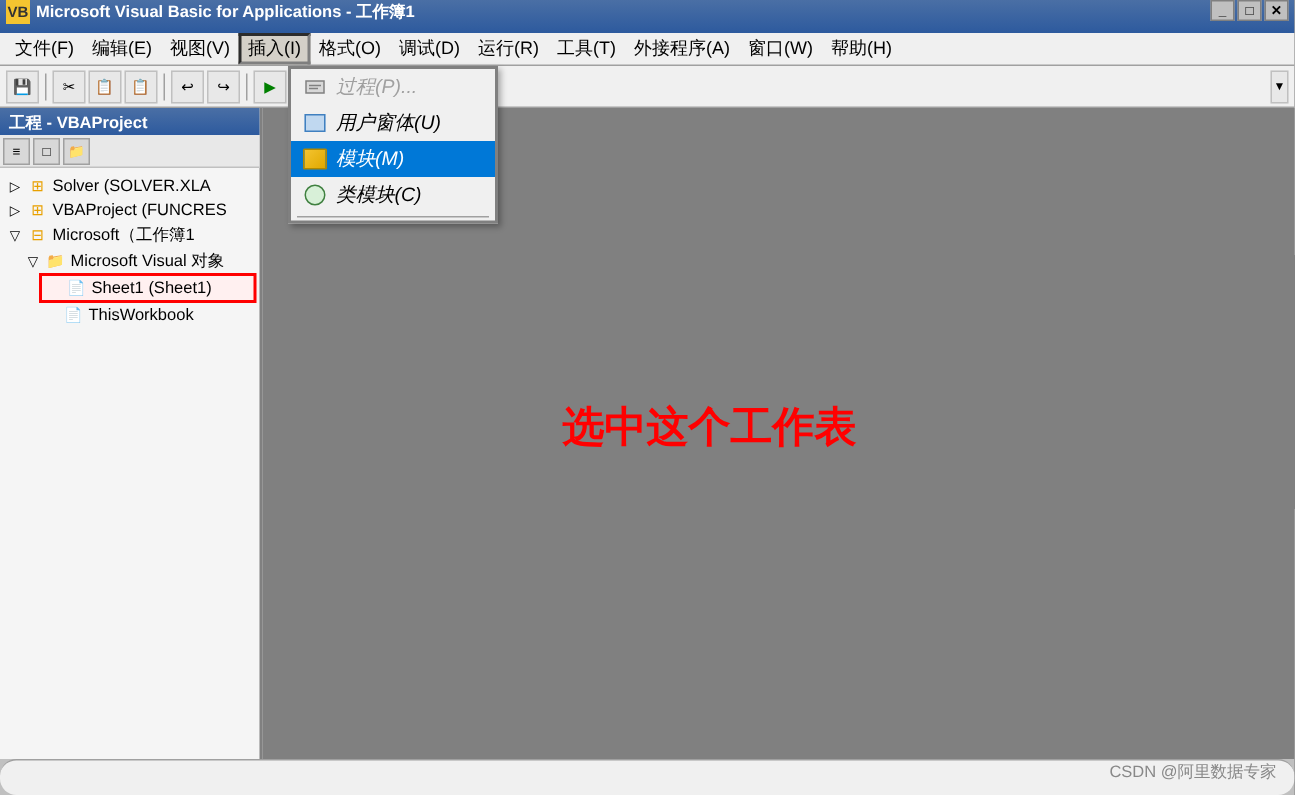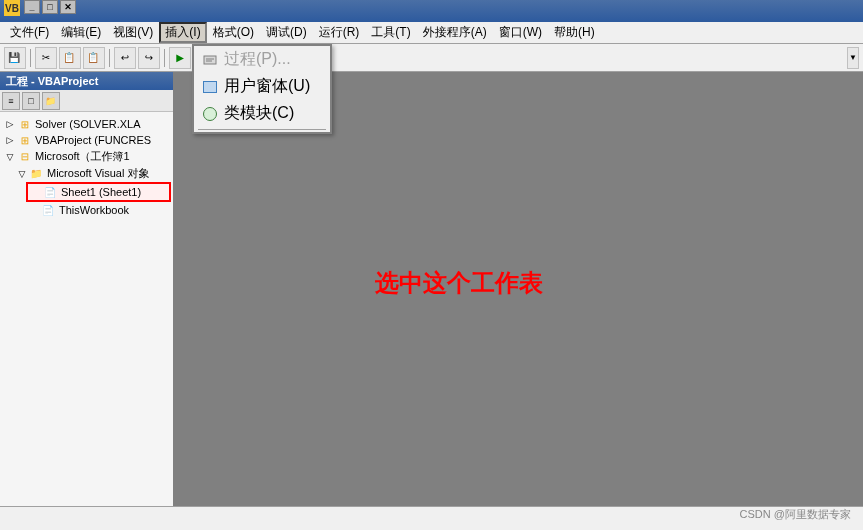--- a/index.html
+++ b/index.html
@@ -216,20 +216,21 @@
     
     .status-bar {
       height: 24px;
       background: #f0f0f0;
       border-top: 1px solid #a0a0a0;
       display: flex;
       align-items: center;
       padding: 0 8px;
       font-size: 11px;
       justify-content: flex-end;
+      border-radius: 11px;
     }
     .watermark {
       position: absolute;
       bottom: 8px;
       right: 12px;
       font-size: 11px;
       color: #888;
     }
 
     
@@ -241,23 +242,24 @@
       border: 2px solid #808080;
       box-shadow: 2px 2px 4px rgba(0,0,0,0.3);
       z-index: 100;
       min-width: 140px;
     }
     .insert-menu-item {
       display: flex;
       align-items: center;
       padding: 3px 8px;
       cursor: pointer;
-      font-size: 16px;
+      font-size: 13px;
       gap: 6px;
       position: relative;
+      font-style: italic;
     }
     .insert-menu-item.highlighted {
       background: #0078d7;
       color: white;
     }
     .insert-menu-item.disabled {
       color: #a0a0a0;
       cursor: default;
     }
     .menu-icon-box {
@@ -293,32 +295,33 @@
       background: #a0a0a0;
       margin: 2px 4px;
     }
 
     
     .annotation {
       position: absolute;
       top: 195px;
       left: 200px;
       color: red;
-      font-size: 24px;
+      font-size: 28px;
       font-weight: bold;
       font-family: 'SimHei', sans-serif;
       line-height: 1.3;
       pointer-events: none;
     }
   </style>
 </head>
 <body>
 
 <div class="title-bar">
   <span class="title-bar-icon">VB</span>
+  <span class="title-bar-text">Microsoft Visual Basic for Applications - 工作簿1</span>
   <div class="title-bar-buttons">
     <div class="title-bar-btn">_</div>
     <div class="title-bar-btn">□</div>
     <div class="title-bar-btn">✕</div>
   </div>
 </div>
 
 <div class="menu-bar">
   <span class="menu-item">文件(F)</span>
   <span class="menu-item">编辑(E)</span>
@@ -429,20 +432,26 @@
     <span>过程(P)...</span>
   </div>
 
   <div class="insert-menu-item">
     <span class="menu-icon-box">
       <div class="menu-icon-userform"></div>
     </span>
     <span>用户窗体(U)</span>
   </div>
 
+  <div class="insert-menu-item highlighted">
+    <span class="menu-icon-box">
+      <div class="menu-icon-module"></div>
+    </span>
+    <span>模块(M)</span>
+  </div>
 
   <div class="insert-menu-item">
     <span class="menu-icon-box">
       <div class="menu-icon-class"></div>
     </span>
     <span>类模块(C)</span>
   </div>
 
   <div class="menu-separator"></div>
 

